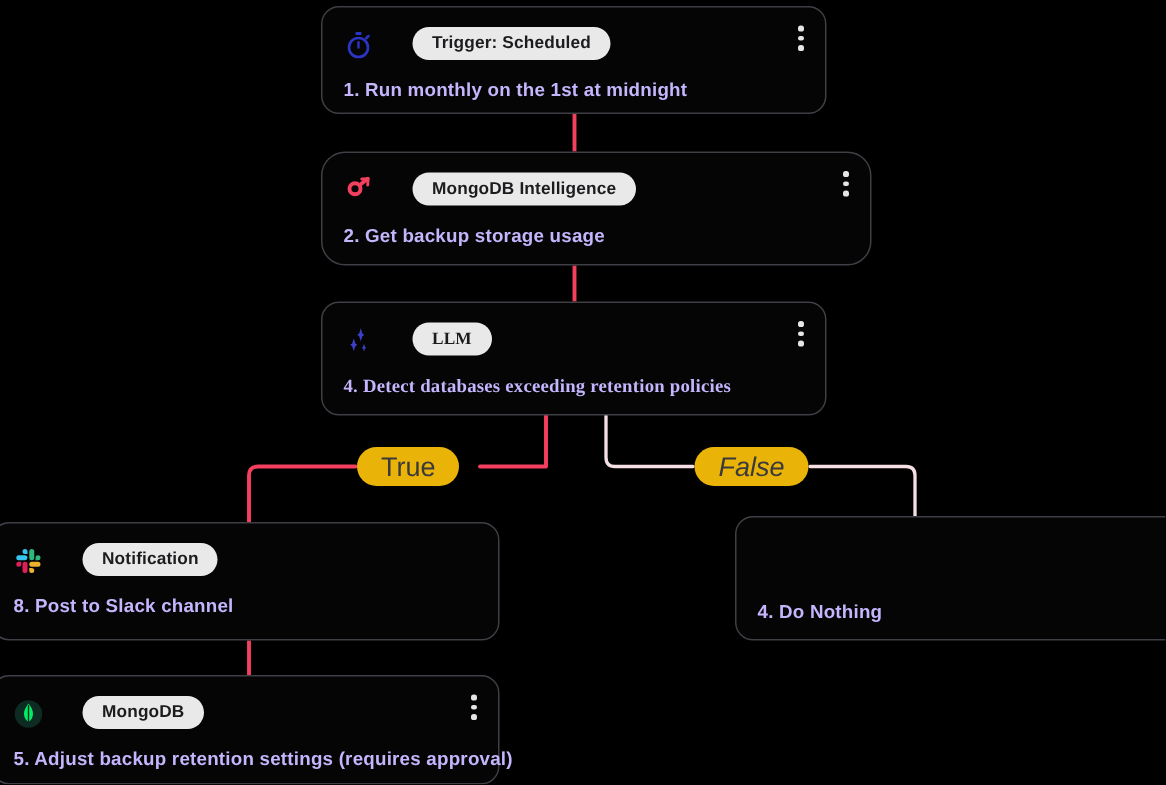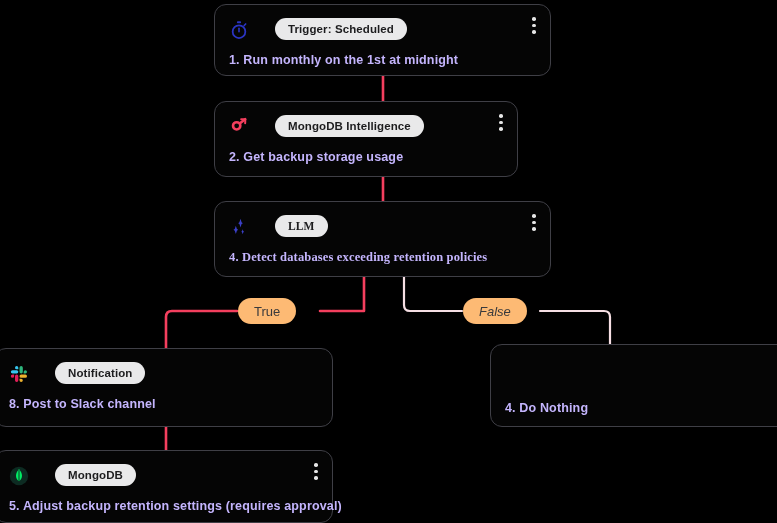--- a/index.html
+++ b/index.html
@@ -87,23 +87,23 @@
   }
   
   .branch-label {
     position: absolute;
     display: inline-flex;
     align-items: center;
     justify-content: center;
     height: 26px;
     padding: 0 16px;
     border-radius: 13px;
-    background: #fdba74;
+    background: #eab308;
     color: #3a3a3c;
-    font-size: 13px;
+    font-size: 18px;
     font-weight: 400;
     white-space: nowrap;
   }
 </style>
 </head>
 <body>
 
 <div id="canvas">
 
   <svg id="edges" viewBox="0 0 777 523" width="777" height="523">
@@ -132,21 +132,21 @@
       <span class="badge">Trigger: Scheduled</span>
     </div>
     <div class="node-desc">1. Run monthly on the 1st at midnight</div>
     <div class="kebab">
         <i></i>
         <i></i>
         <i></i>
       </div>
   </div>
 
-  <div class="node" style="left:214px; top:101px; width:304px; height:76px;">
+  <div class="node" style="left:214px; top:101px; width:367px; height:76px;border-radius:16px;">
     <div class="node-head">
       <svg class="node-icon" viewBox="0 0 24 24">
         <circle cx="9.2" cy="10.6" r="4.4" fill="none" stroke="#f43f5e" stroke-width="3.1"></circle>
         <path d="M13.2 7.4 L19.4 2.6" stroke="#f43f5e" stroke-width="3.1" stroke-linecap="round"></path>
         <path d="M14.6 2.8 L19.6 2.6 L19.4 7.6" fill="none" stroke="#f43f5e" stroke-width="2.4" stroke-linecap="round" stroke-linejoin="round"></path>
       </svg>
       <span class="badge">MongoDB Intelligence</span>
     </div>
     <div class="node-desc">2. Get backup storage usage</div>
     <div class="kebab">

